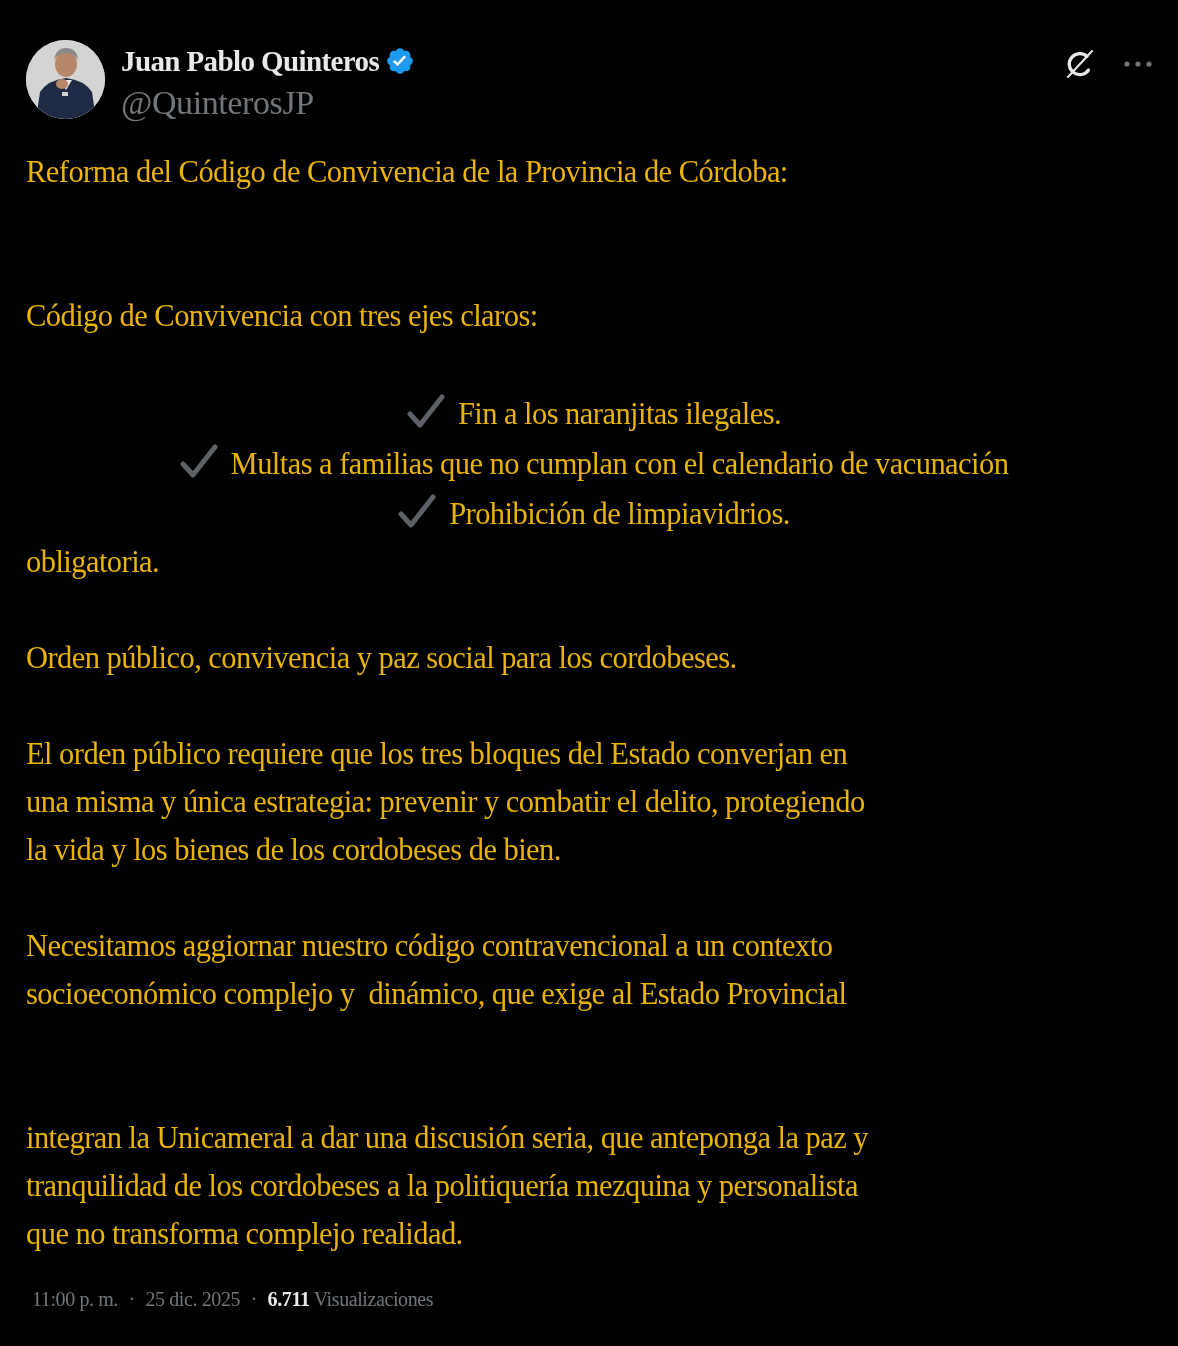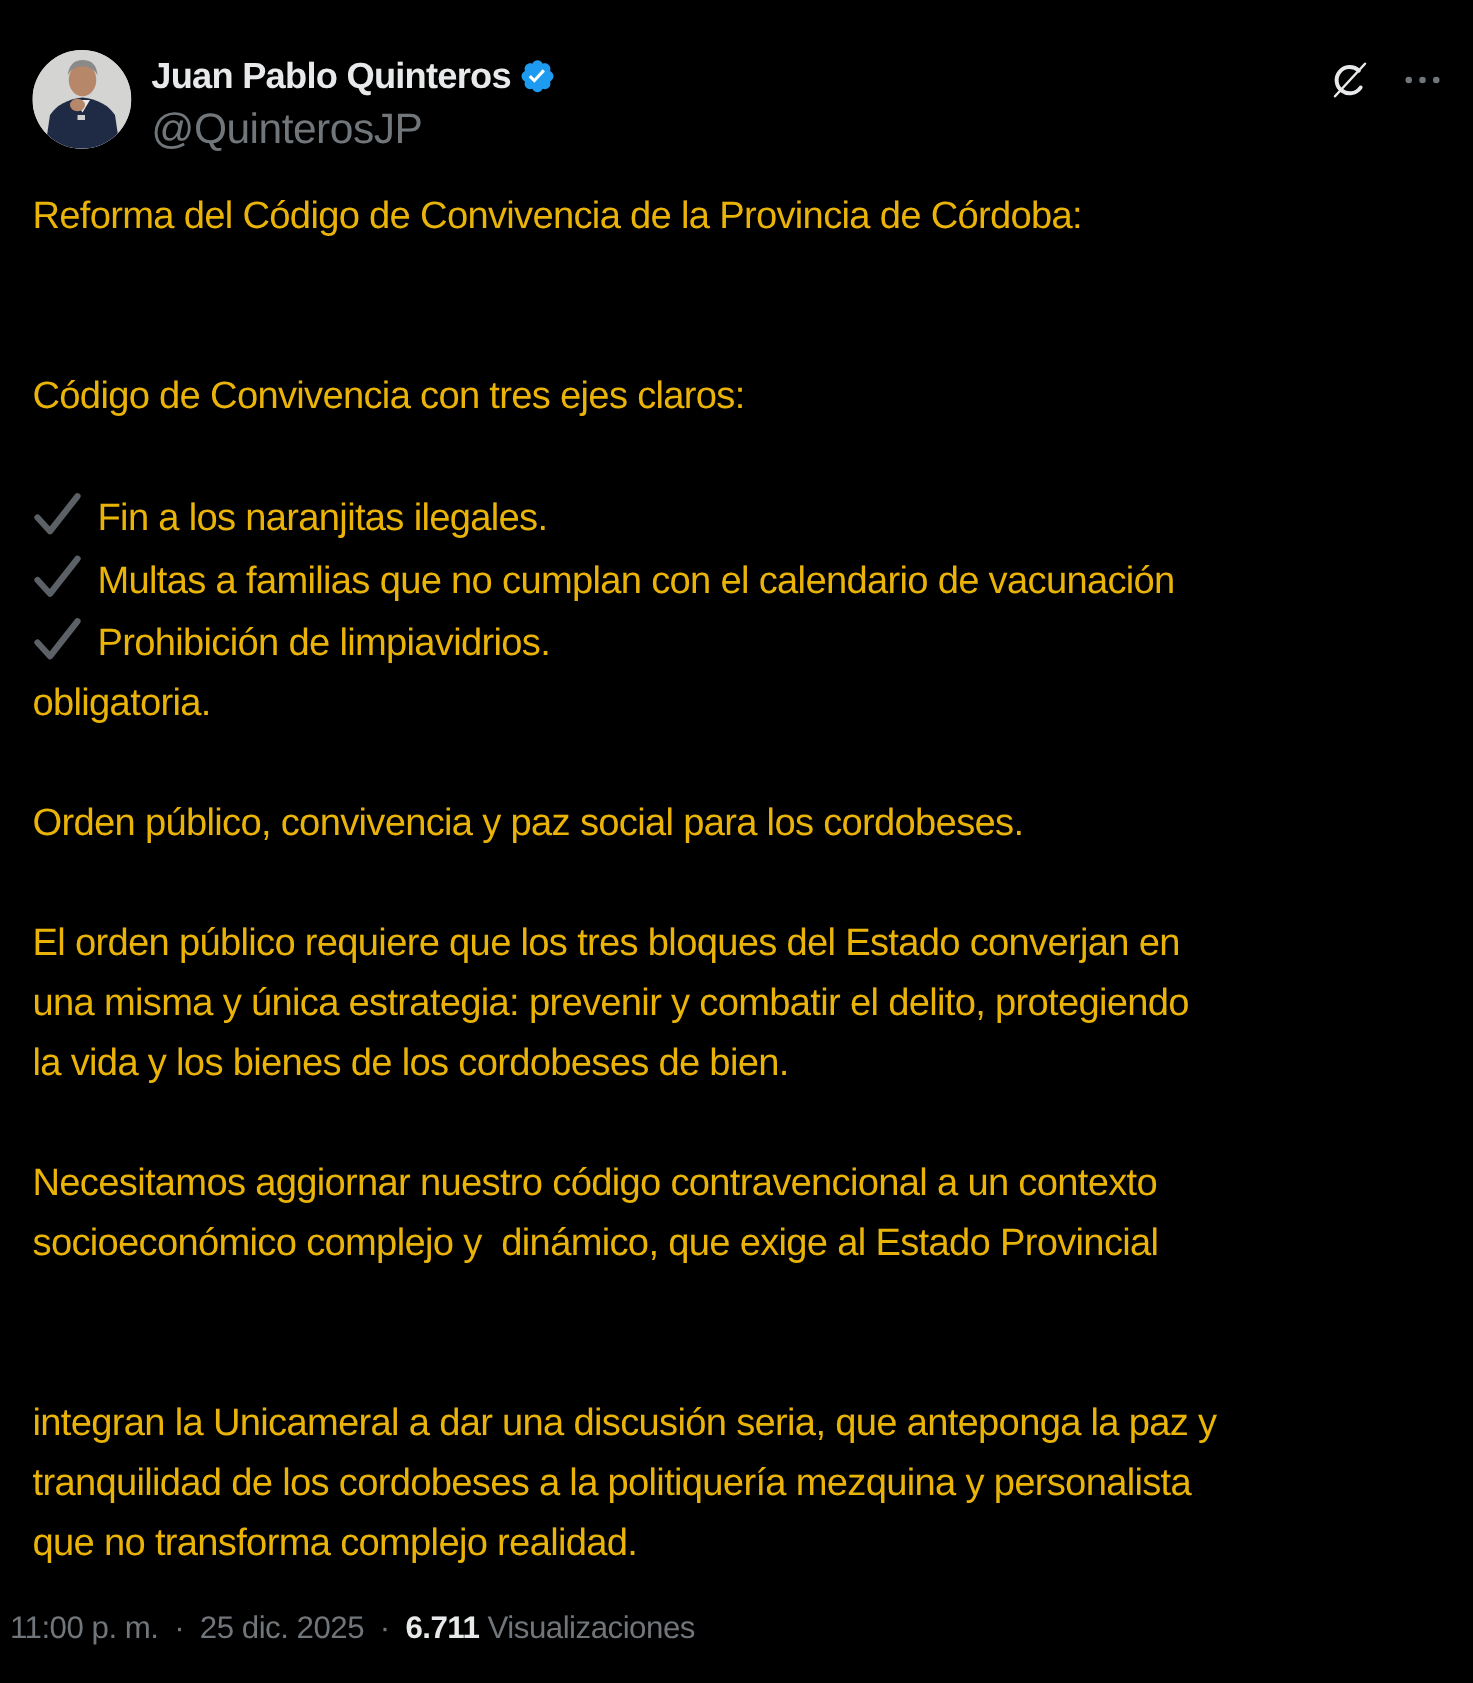--- a/index.html
+++ b/index.html
@@ -13,20 +13,21 @@
       overflow: hidden;
       position: relative;
       font-family: "Liberation Sans", "DejaVu Sans", sans-serif;
       color: #e7e9ea;
     }
     .tweet {
       position: absolute;
       left: 0; top: 0;
       width: 1178px;
       height: 1116px;
+      font-family: Liberation Serif, serif;
     }
     .header {
       position: absolute;
       left: 26px;
       top: 40px;
       height: 80px;
       width: 1130px;
     }
     .avatar {
       position: absolute;
@@ -89,33 +90,33 @@
       left: 26px;
       top: 148px;
       width: 1135px;
       font-size: 30.5px;
       line-height: 48px;
       color: #eab308;
       letter-spacing: -0.55px;
     }
     .para { margin: 0; }
     .blank { height: 48px; }
-    .check-line { display: flex; align-items: baseline; white-space: nowrap; }
+    .check-line { display: flex; align-items: baseline; white-space: nowrap; justify-content: center; }
     .check-icon {
       display: inline-block;
       width: 40px; height: 36px;
       margin-right: 12px;
       position: relative;
       top: 6px;
     }
     .meta {
       position: absolute;
-      left: 8px;
+      left: 32px;
       top: 1288px;
-      font-size: 25px;
+      font-size: 20px;
       color: #71767b;
       letter-spacing: -0.4px;
       white-space: nowrap;
     }
     .meta .views-count {
       color: #e7e9ea;
       font-weight: bold;
     }
     .meta .sep { margin: 0 6px; }
   </style>

